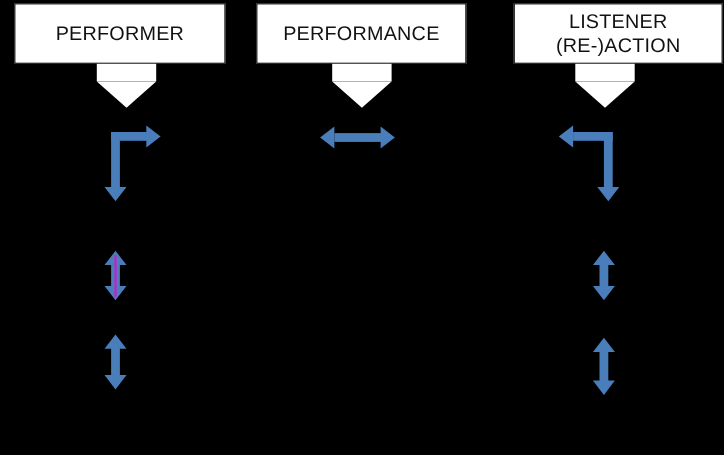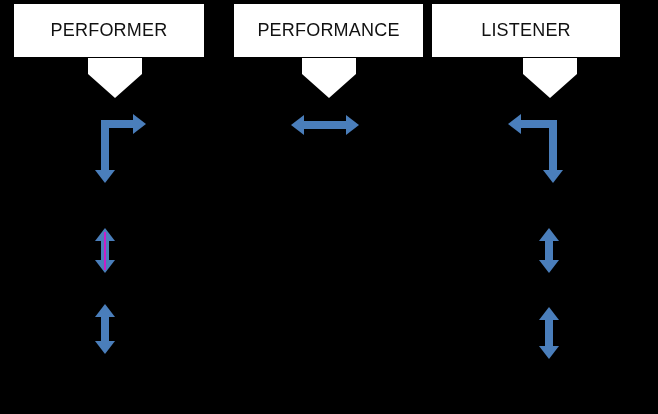--- a/index.html
+++ b/index.html
@@ -105,22 +105,23 @@
   </div>
 
   <div class="hdr-box" style="left:233px; top:3px; width:191px; height:55px;">
     <span class="hdr-line">PERFORMANCE</span>
   </div>
   <div>
     <div class="wa-shaft" style="left:302px; top:58px; width:54px; height:16px;"></div>
     <div class="wa-head" style="left:302px; top:74px;"></div>
   </div>
 
-  <div class="hdr-box" style="left:431px; top:3px; width:190px; height:55px;">
+  <div class="hdr-box" style="left:467px; top:3px; width:190px; height:55px;">
     <span class="hdr-line">LISTENER</span>
+    <span class="hdr-line">(RE-)ACTION</span>
   </div>
   <div>
     <div class="wa-shaft" style="left:523px; top:58px; width:54px; height:16px;"></div>
     <div class="wa-head" style="left:523px; top:74px;"></div>
   </div>
 
   <div>
 
     <div class="blue-seg" style="left:101px; top:120px; width:36px; height:8px;"></div>
     <div class="bh-right" style="left:133px; top:114px;"></div>

